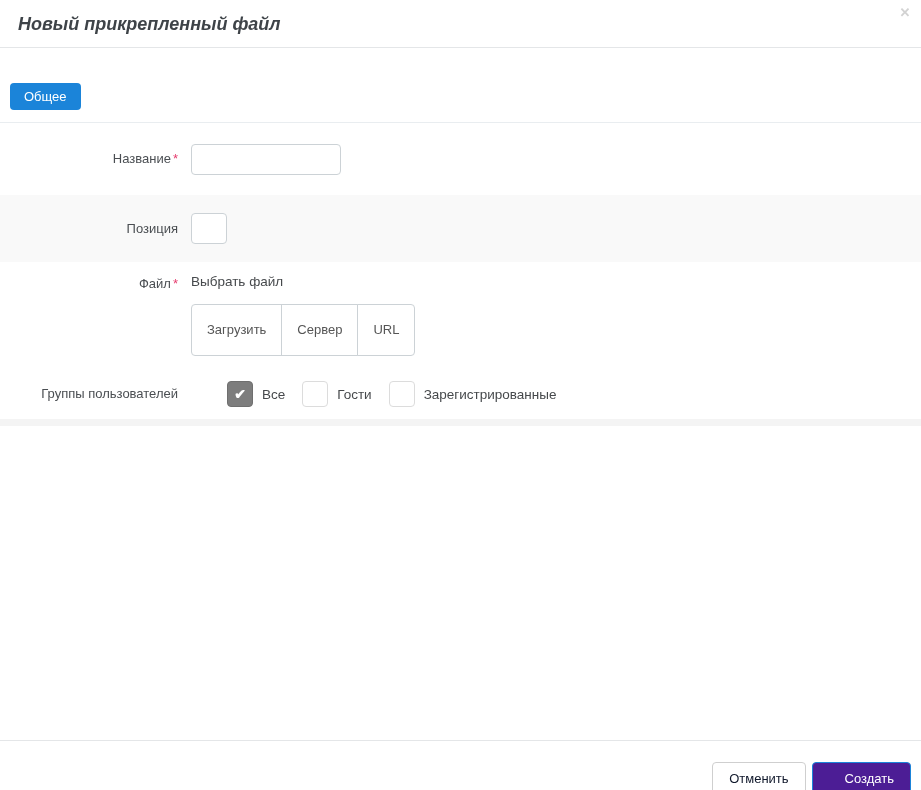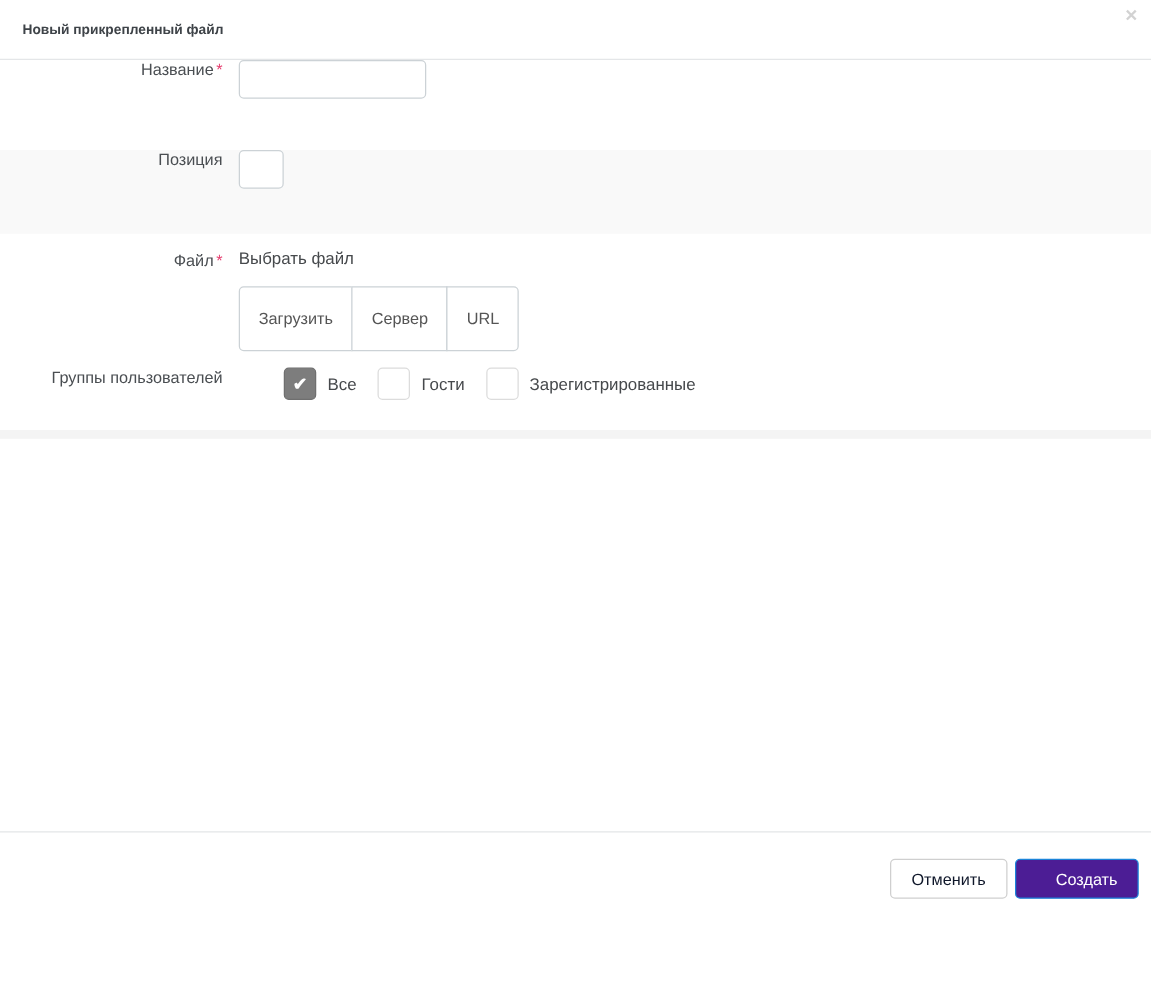--- a/index.html
+++ b/index.html
@@ -5,34 +5,34 @@
   html,body { margin:0; padding:0; background:#ffffff; font-family:"Liberation Sans", sans-serif; }
   .modal {
     width:921px; height:790px; position:relative; background:#fff; overflow:hidden;
     box-sizing:border-box;
   }
   
   .modal-header {
     box-sizing:border-box; height:48px; padding:12px 18px 0;
     border-bottom:1px solid #e4e6e8; position:relative;
   }
-  .modal-title { font-size:11px; font-weight:bold; color:#3e4348; line-height:24px; }
+  .modal-title { font-size:18px; font-weight:bold; color:#3e4348; line-height:24px;font-style:italic; }
   .close-btn {
     position:absolute; top:5px; right:8px; width:16px; height:16px;
     font-size:13px; font-weight:bold; color:#d2d2d2; text-align:center; line-height:16px;
     cursor:pointer; user-select:none;
   }
   
   .tabbar { padding:35px 10px 12px; border-bottom:1px solid #e9edf0; }
   .tab {
     display:inline-block; background:#1b84d9; color:#fff; font-size:13px;
     padding:7px 14px; border-radius:4px; line-height:13px; cursor:pointer;
   }
   
-  .form-row { display:flex; align-items:flex-start; box-sizing:border-box; }
+  .form-row { display:flex; align-items:center; box-sizing:border-box; }
   .row-label {
     width:178px; flex:none; text-align:right; font-size:13px; color:#4a4e52;
     line-height:16px;
   }
   .req { color:#e63c6e; margin-left:2px; font-size:13px; }
   .row-control { margin-left:13px; }
   .row-name { height:72px; }
   .row-position { height:67px; background:#f9f9f9; }
   .row-file { padding:12px 0 13px; align-items:flex-start; }
   .row-file .row-label { padding-top:2px; }
@@ -82,20 +82,23 @@
 </head>
 <body>
 
 <div class="modal">
 
   <div class="modal-header">
     <div class="modal-title">Новый прикрепленный файл</div>
     <div class="close-btn">✕</div>
   </div>
 
+  <div class="tabbar">
+    <span class="tab">Общее</span>
+  </div>
 
   <div class="form-row row-name">
     <div class="row-label"><span>Название</span><span class="req">*</span></div>
     <div class="row-control">
       <input class="text-input name-input" type="text" style="">
     </div>
   </div>
 
   <div class="form-row row-position">
     <div class="row-label"><span>Позиция</span></div>

